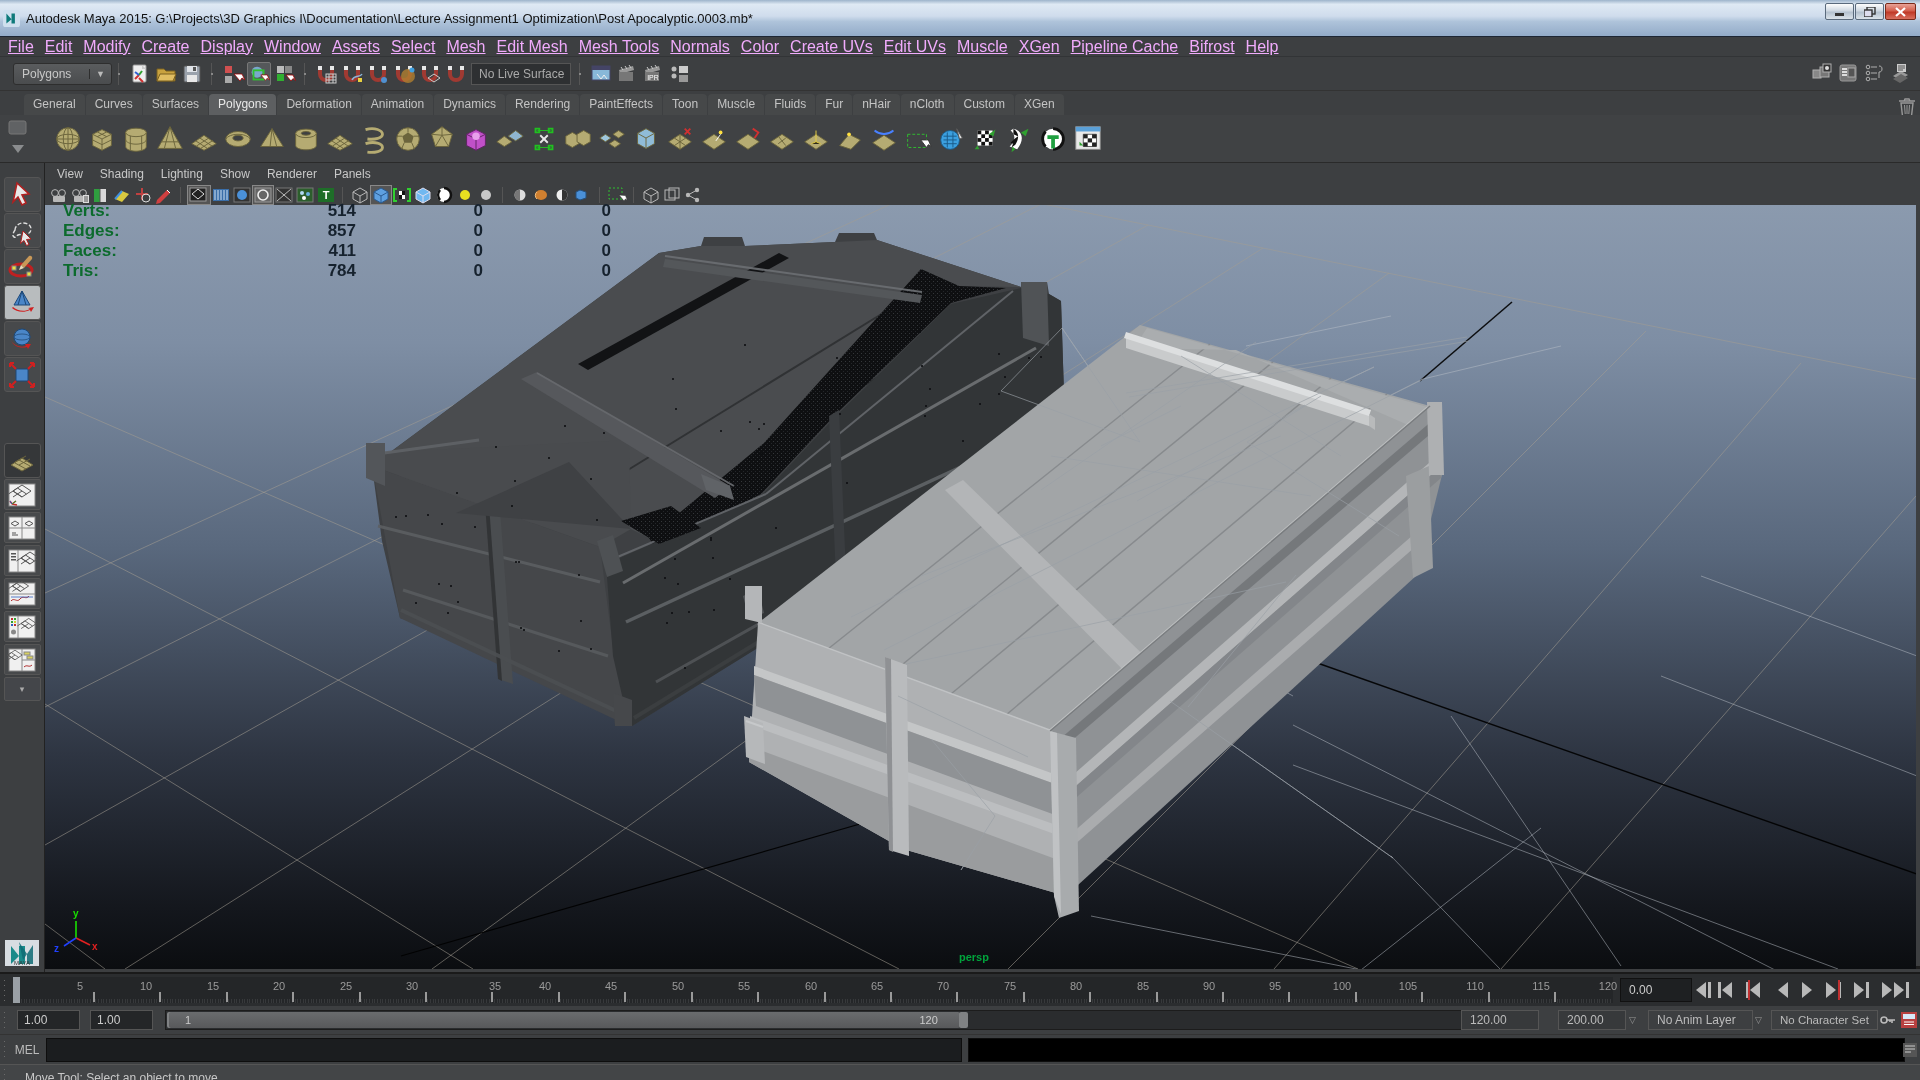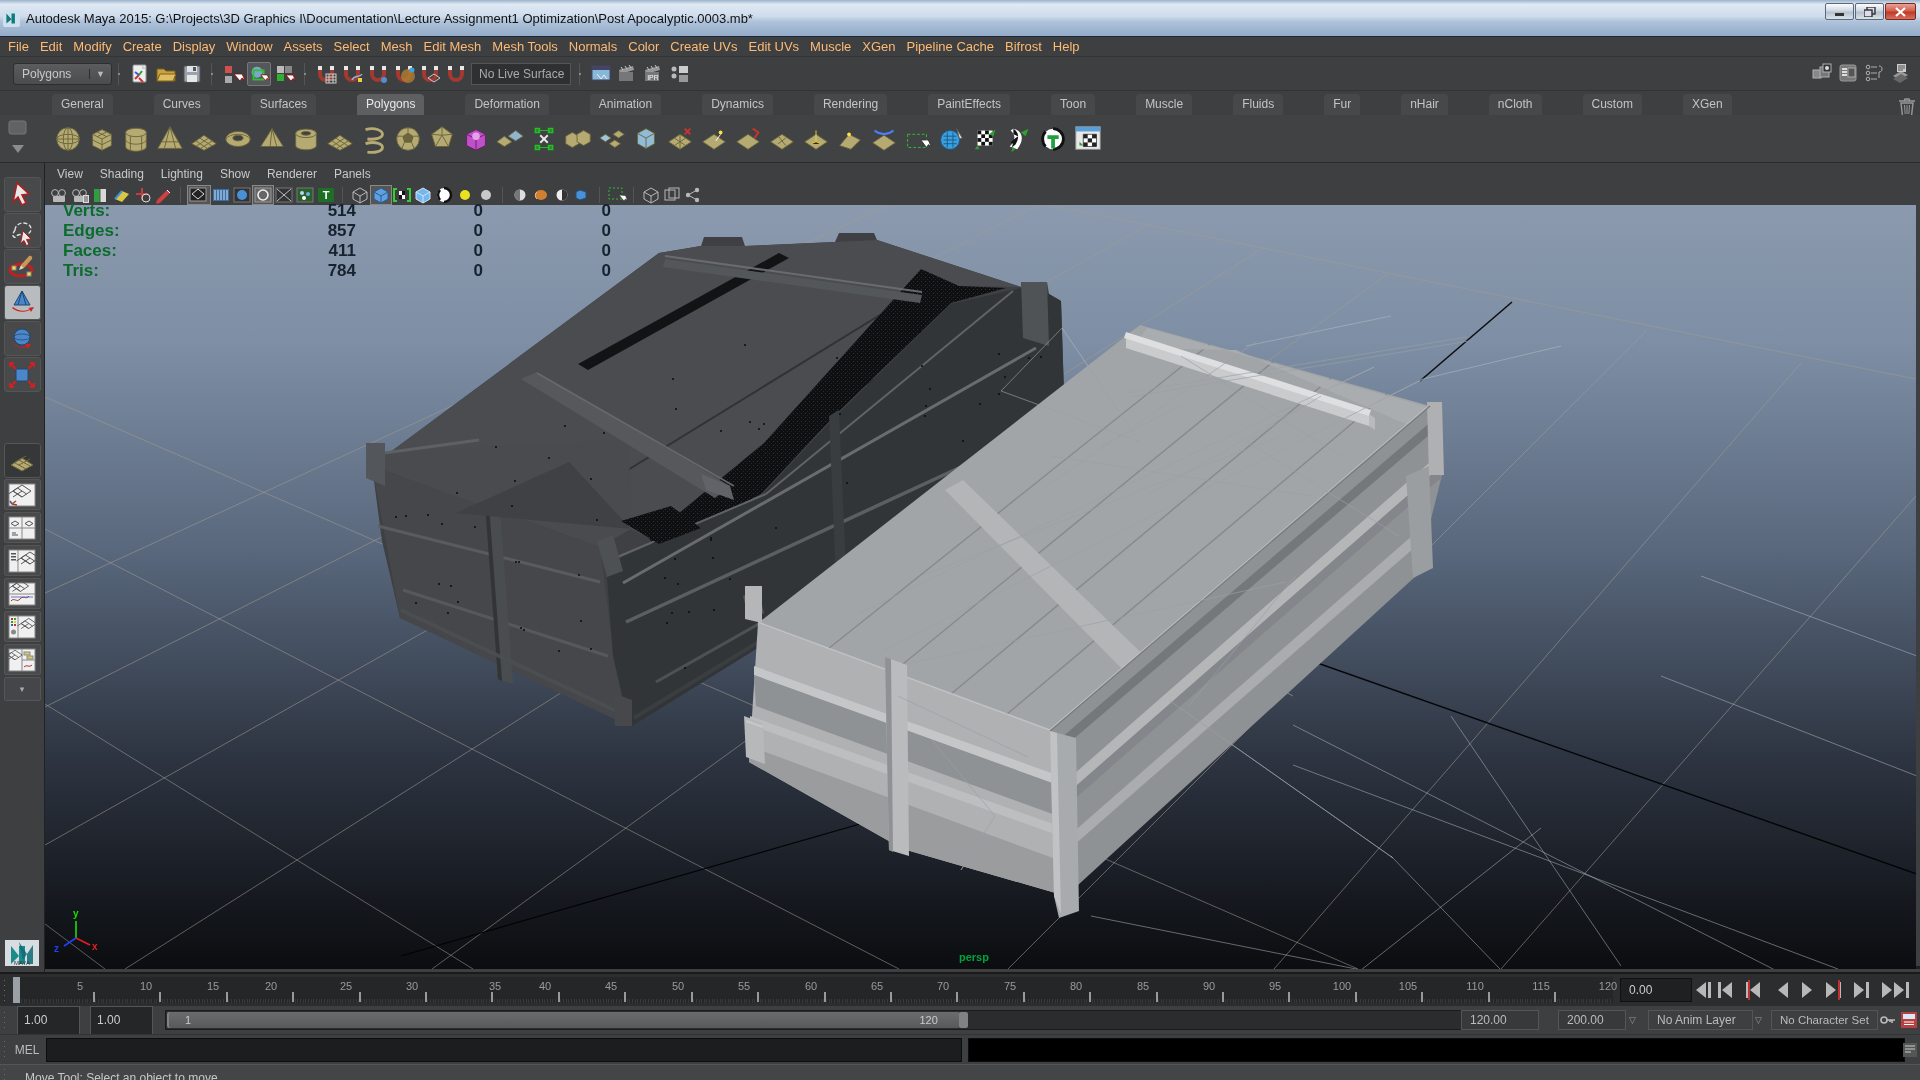--- a/index.html
+++ b/index.html
@@ -6,35 +6,35 @@
 .titlebar { height:37px; background:linear-gradient(#9db3cb 0%,#dfe9f4 12%,#cfdcec 45%,#aec3da 60%,#93abc8 100%);
   display:flex; align-items:center; position:relative; border-bottom:1px solid #1d2634; }
 .mlogo { width:17px; height:17px; margin:0 6px 0 3px; }
 .ttext { font-size:13px; color:#111; white-space:nowrap; }
 .winbtns { position:absolute; right:4px; top:3px; display:flex; gap:1px; }
 .wbtn { width:29px; height:17px; border:1px solid #5a6a7c; border-radius:2px;
   background:linear-gradient(#fdfdfd,#cfd8e2 45%,#b4c1cf 55%,#dbe3ea); display:flex; align-items:center; justify-content:center;
   font-size:10px; color:#333; }
 .wbtn.close { background:linear-gradient(#e8a397,#d35f4d 45%,#c03a28 55%,#d8705f); width:31px; color:#fff; border-color:#7a2a1a;}
 .menubar { height:20px; background:#3d3f41; display:flex; align-items:center; padding-left:8px; border-bottom:1px solid #323436;}
-.mi { color:#fdba74; font-size:13px; margin-right:11px; white-space:nowrap; }
+.mi { color:#f0abfc; font-size:16px; margin-right:11px; white-space:nowrap;text-decoration:underline; }
 .toolbar { height:34px; background:#3d3f41; display:flex; align-items:center; border-bottom:1px solid #333; position:relative; }
 .polydrop { width:99px; height:22px; margin-left:13px; background:linear-gradient(#5a5c5e,#4a4c4e);
   border:1px solid #2e2e2e; border-radius:3px; color:#c8c8c8; font-size:12px; display:flex; align-items:center; }
 .polydrop span { padding-left:8px; flex:1; }
 .polydrop .da { width:22px; border-left:1px solid #2e2e2e; text-align:center; font-size:9px; color:#bbb; }
 .tbi { margin:0 1px; }
 .tsel { background:#55585a; border:1px solid #777; border-radius:2px; }
 .tsep { width:7px; height:22px; margin:0 4px;
   background:radial-gradient(circle 2px at 3px 11px, #888 40%, transparent 50%),
   linear-gradient(90deg, transparent 2px,#555 2px,#555 3px,transparent 3px); }
 .livefield { width:100px; height:22px; background:#2e3032; border:1px solid #555; color:#aaa;
   font-size:12px; display:inline-flex; align-items:center; padding-left:7px; margin:0 2px; }
 .rights { position:absolute; right:8px; top:5px; display:flex; gap:2px; }
-.tabsrow { height:24px; background:#3d3f41; display:flex; align-items:flex-end; padding-left:52px; position:relative;gap:40px;}
+.tabsrow { height:24px; background:#3d3f41; display:flex; align-items:flex-end; padding-left:24px; position:relative;}
 .tab { color:#c4c4c4; font-size:12px; padding:3px 9px 4px; border-radius:4px 4px 0 0; background:#464849; margin-right:1px; white-space:nowrap;}
 .tab.active { background:#5d5f61; color:#e8e8e8; }
 .shelf { height:48px; background:#404244; display:flex; align-items:center; padding-left:51px; position:relative; border-bottom:1px solid #2a2a2a;}
 .shicon { margin:0 1px; }
 .shelfctl { position:absolute; left:8px; top:4px; width:20px; height:40px; }
 .trash { position:absolute; right:4px; top:6px; }
 .main { display:flex; height:809px; }
 .toolbox { width:44px; background:#3d3f41; display:flex; flex-direction:column; align-items:center; padding-top:14px; }
 .tool { width:37px; height:35px; border:1px solid #555; border-radius:3px; background:#47494b; margin-bottom:1px;
   display:flex; align-items:center; justify-content:center; }
@@ -66,21 +66,21 @@
 .trange { position:absolute; left:13px; top:3px; right:307px; bottom:3px; background:#242628; }
 .trange .fticks { position:absolute; left:0; right:0; bottom:0; height:4px;
   background-image:repeating-linear-gradient(90deg,#37393b 0 1px,transparent 1px 2.657px); }
 .tnum { position:absolute; top:3px; width:28px; text-align:center; font-size:11px; color:#9a9a9a; }
 .tmark { position:absolute; bottom:1px; width:1.5px; height:10px; background:#999; }
 .cursorblk { position:absolute; left:0px; top:0; width:7px; height:100%; background:#9aa0a6; }
 .curtime { position:absolute; right:228px; top:4px; width:72px; height:24px; background:#1e2022; border:1px solid #111;
   color:#ccc; font-size:12px; display:flex; align-items:center; padding-left:8px; }
 .playbtns { position:absolute; right:2px; top:4px; display:flex; }
 .rangerow { height:28px; background:#3d3f41; position:relative; display:flex; align-items:center; }
-.rfield { height:29px; background:#242628; border:1px solid #555; color:#ccc; font-size:12px;
+.rfield { height:20px; background:#242628; border:1px solid #555; color:#ccc; font-size:12px;
   display:flex; align-items:center; padding-left:6px; }
 .rslider { position:absolute; left:165px; right:435px; top:4px; bottom:4px; background:#2a2c2e; border:1px solid #1c1c1c; }
 .rbar { position:absolute; left:3px; width:60%; top:1px; bottom:1px; background:linear-gradient(#6a6c6e,#58595b); border-radius:2px;
   color:#ccc; font-size:11px; }
 .rbar .b1 { position:absolute; left:16px; top:2px; }
 .rbar .b2 { position:absolute; right:22px; top:2px; }
 .rhandle { position:absolute; width:9px; top:1px; bottom:1px; background:#808284; border-radius:2px; }
 .ddarrow { color:#999; font-size:9px; margin:0 6px; }
 .dfield { height:20px; background:#37393b; border:1px solid #555; color:#bbb; font-size:12px;
   display:flex; align-items:center; padding-left:8px; }
@@ -988,21 +988,21 @@
 <div class="timeline">
     <div class="grip"></div>
   <div class="trange">
       <div class="fticks"></div>
       <div class="tnum" style="left:53px">5</div>
       <div class="tmark" style="left:80px"></div>
       <div class="tnum" style="left:119px">10</div>
       <div class="tmark" style="left:146px"></div>
       <div class="tnum" style="left:186px">15</div>
       <div class="tmark" style="left:213px"></div>
-      <div class="tnum" style="left:244px">20</div>
+      <div class="tnum" style="left:252px">20</div>
       <div class="tmark" style="left:279px"></div>
       <div class="tnum" style="left:319px">25</div>
       <div class="tmark" style="left:346px"></div>
       <div class="tnum" style="left:385px">30</div>
       <div class="tmark" style="left:412px"></div>
       <div class="tnum" style="left:468px">35</div>
       <div class="tmark" style="left:478px"></div>
       <div class="tnum" style="left:518px">40</div>
       <div class="tmark" style="left:545px"></div>
       <div class="tnum" style="left:584px">45</div>

